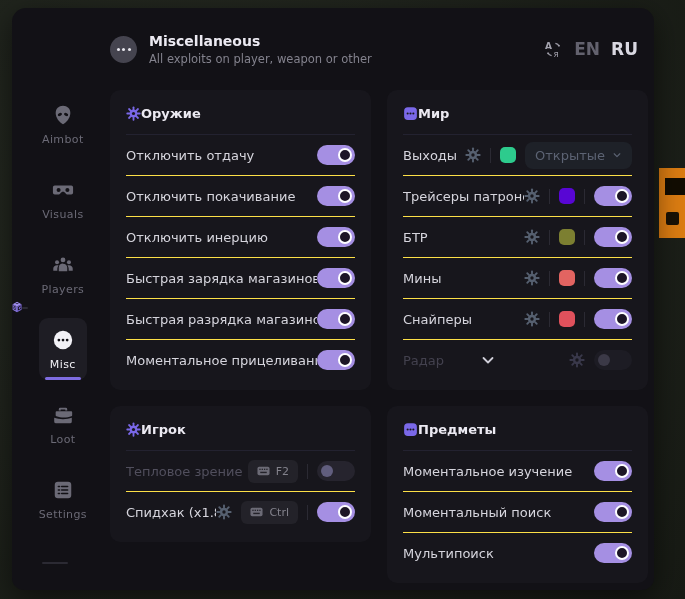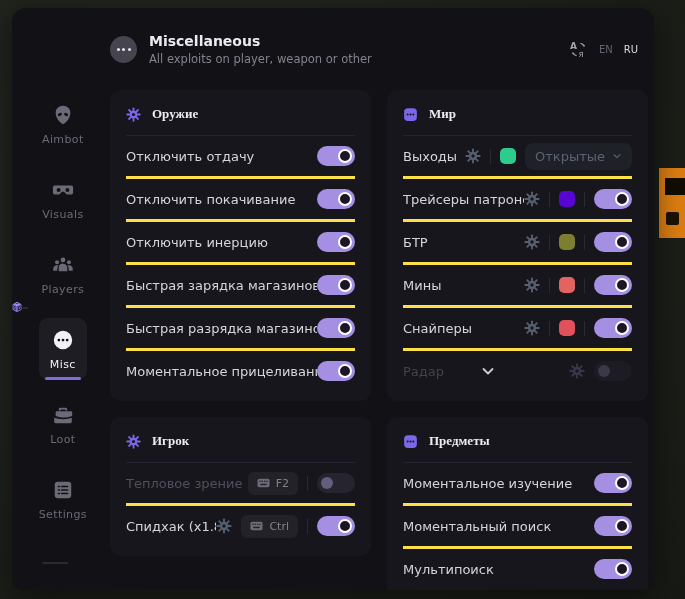--- a/index.html
+++ b/index.html
@@ -43,35 +43,35 @@
   
   .main{flex:1;display:flex;flex-direction:column;min-width:0;}
   .topbar{height:82px;display:flex;align-items:center;padding:0 16px 0 12px;flex:0 0 82px;}
   .avatar{width:27px;height:27px;border-radius:50%;background:#45444f;display:flex;align-items:center;justify-content:center;gap:2.5px;flex:0 0 27px;}
   .avatar i{width:3px;height:3px;border-radius:50%;background:#e9e8ef;display:block;}
   .titles{margin-left:12px;}
   .title{font-size:14px;font-weight:bold;color:#eceaf2;}
   .subtitle{font-size:11.5px;color:#83828d;margin-top:3px;}
   .langs{margin-left:auto;display:flex;align-items:center;gap:11px;}
   .translate{width:19px;height:19px;color:#a3a2ad;}
-  .lang{font-size:10px;font-weight:normal;cursor:pointer;}
+  .lang{font-size:17px;font-weight:bold;cursor:pointer;}
   .lang.dim{color:#63626e;}
   .lang.on{color:#d9d8e1;}
 
   .content{display:grid;grid-template-columns:1fr 1fr;gap:16px;padding:0 6px 0 12px;align-items:start;}
   .col{display:flex;flex-direction:column;gap:16px;min-width:0;}
   .card{background:#17161c;border-radius:10px;padding:0 16px 10px;}
-  .card-head{display:flex;align-items:center;gap:11px;padding:16px 0 13px;font-family:Liberation Serif, serif;}
+  .card-head{display:flex;align-items:center;gap:0;padding:16px 0 13px;}
   .card-head .sec-icon{width:15px;height:15px;color:#7a68e8;display:flex;}
   .card-head .sec-icon svg{width:15px;height:15px;}
   .card-title{font-size:13px;font-weight:bold;color:#eceaf2;}
   .head-div{height:1px;background:#232230;}
 
   .row{display:flex;align-items:center;height:40px;}
-  .row + .row{border-top:3px solid #fde047;}
+  .row + .row{border-top:1px solid #fde047;}
   .row-label{font-size:13px;color:#d6d5dd;white-space:nowrap;overflow:hidden;}
   .row.disabled .row-label{color:#514f5d;}
   .row.muted .row-label{color:#43414e;}
   .controls{margin-left:auto;display:flex;align-items:center;gap:9px;}
   .vsep{width:1px;height:15px;background:#2b2a33;}
 
   .gear-btn{width:16px;height:16px;color:#566070;cursor:pointer;display:flex;}
   .gear-btn svg{width:16px;height:16px;}
   .row.muted .gear-btn{color:#39384a;}
 

